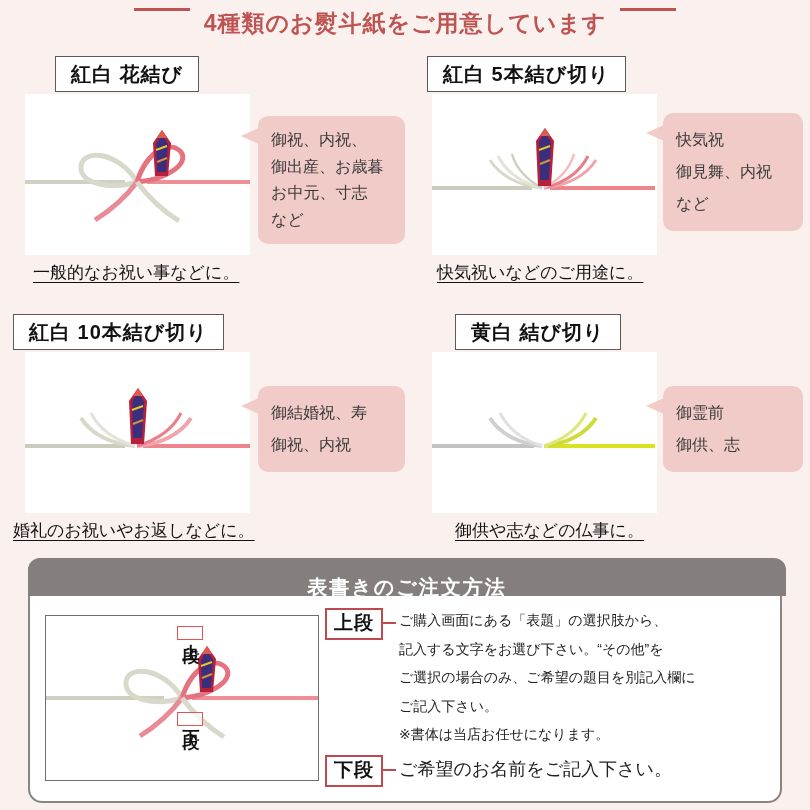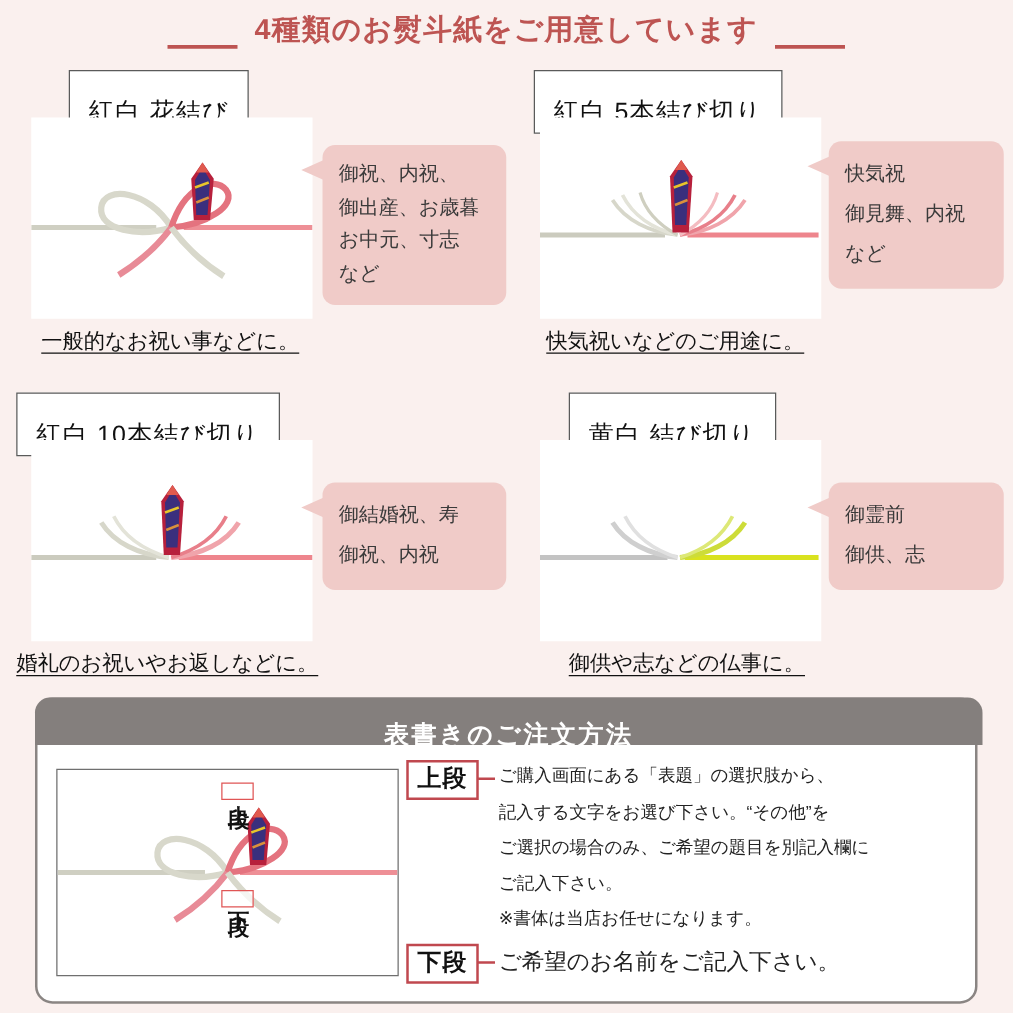--- a/index.html
+++ b/index.html
@@ -9,34 +9,34 @@
     font-family:"Liberation Sans","DejaVu Sans",sans-serif;
     color:#222;
     position:relative;
     overflow:hidden;
   }
   .stage { position:absolute; left:0; top:0; width:810px; height:810px; }
 
   
   .page-title {
     position:absolute; left:0; top:8px; width:810px;
-    display:flex; align-items:flex-end; justify-content:center; gap:14px;
+    display:flex; align-items:flex-start; justify-content:center; gap:14px;
   }
   .title-line { width:56px; height:3px; background:#bd5452; }
   .title-text {
     font-size:23px; font-weight:bold; color:#bd5452; letter-spacing:1px;
     white-space:nowrap;
   }
 
   
   .card { position:absolute; width:400px; height:258px; }
   .card-header {
     position:absolute; top:4px;
     display:inline-block; background:#fff; border:1px solid #5a5a5a;
-    padding:19px 15px 3px; font-size:20px; font-weight:normal; color:#111;
+    padding:4px 15px 3px; font-size:20px; font-weight:bold; color:#111;
     white-space:nowrap; letter-spacing:1px;
   }
   .noshi-img {
     position:absolute; top:42px; width:225px; height:161px; background:#fff;
   }
   .bubble {
     position:absolute; background:#f0cbc8; border-radius:10px;
     padding:11px 13px; font-size:16px; color:#3a3a3a; line-height:1.66;
     white-space:nowrap;
   }

